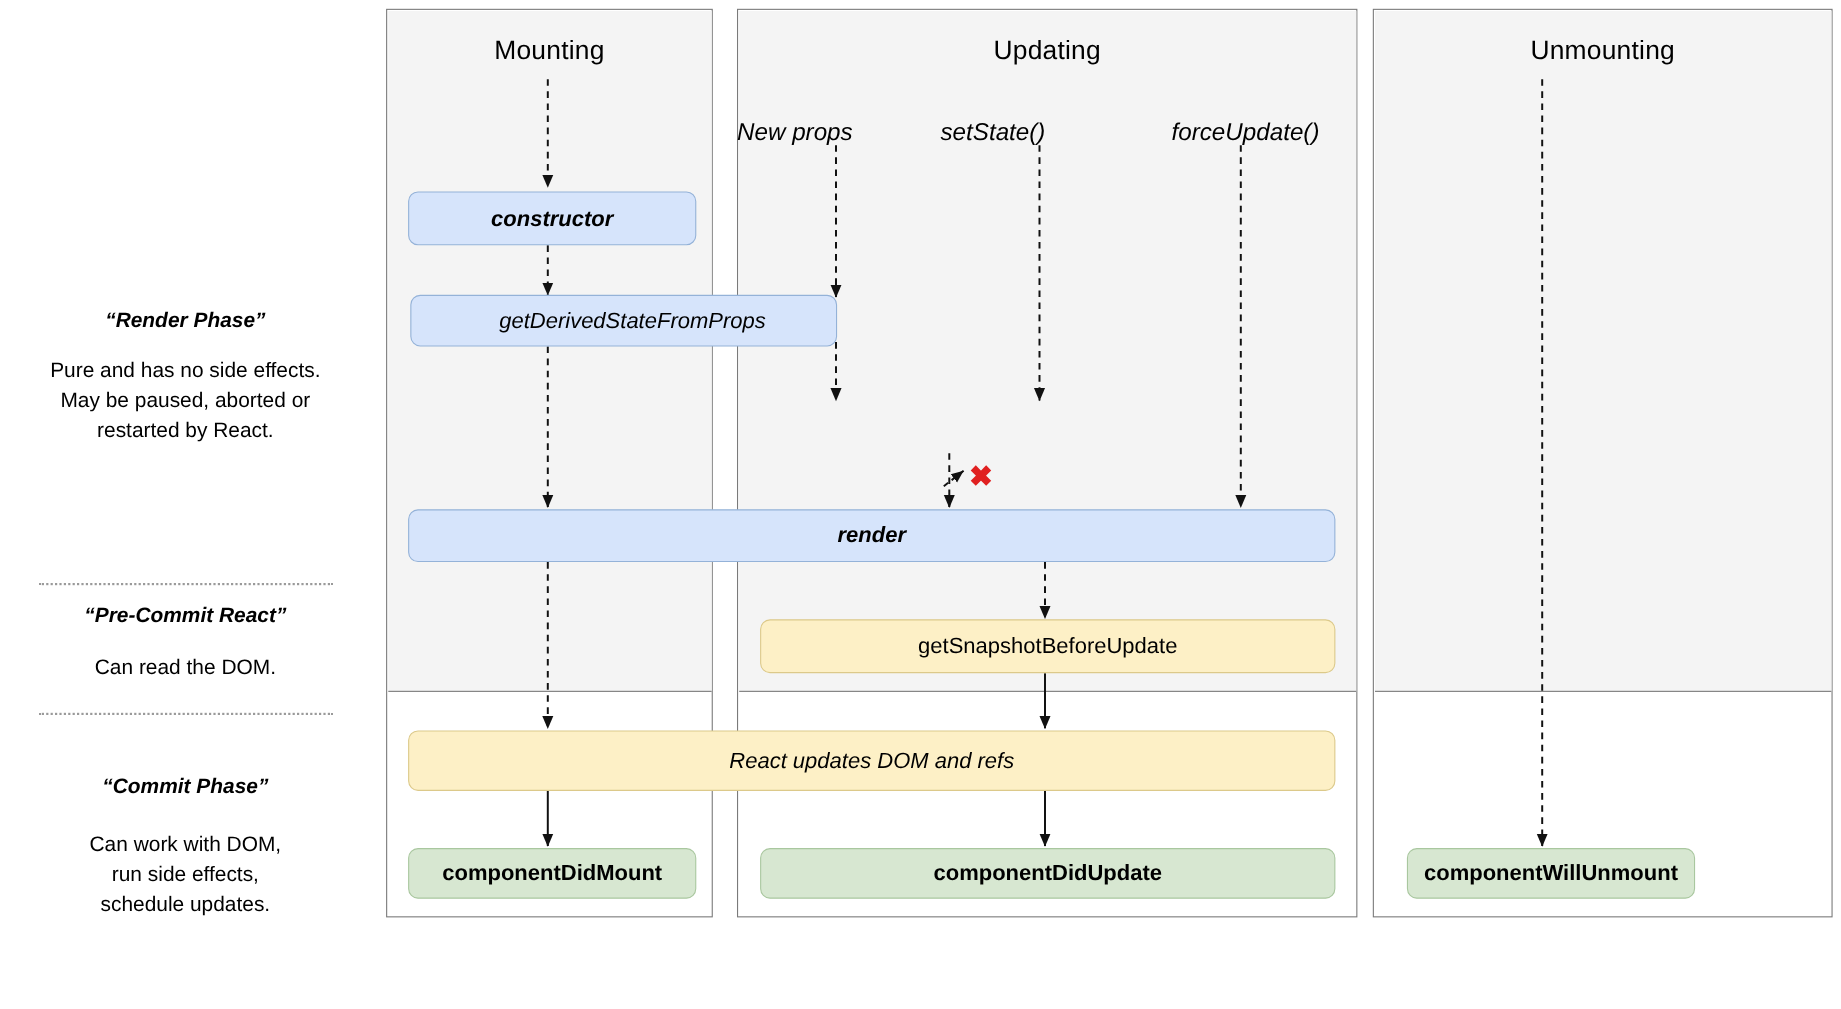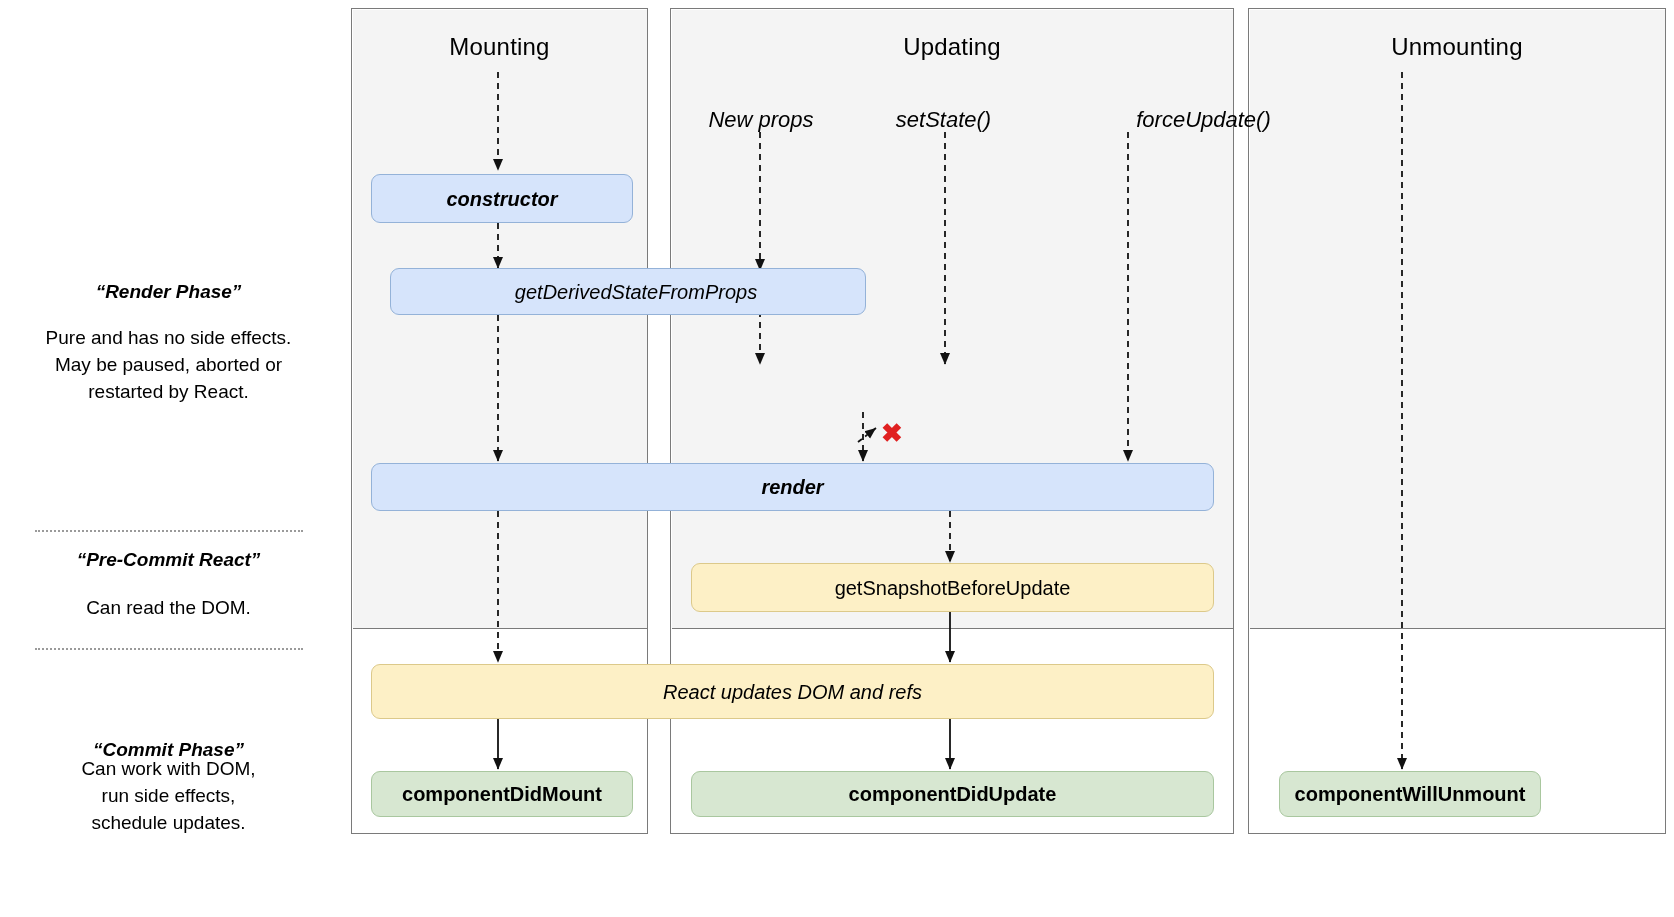--- a/index.html
+++ b/index.html
@@ -75,21 +75,21 @@
   .node.yellow { background: #fdf0c6; border: 1.5px solid #dcc98a; }
   .node.green  { background: #d7e7d1; border: 1.5px solid #a9c79f; }
   .node.bold   { font-weight: bold; }
   .node.italic { font-style: italic; }
 
   
   .trigger {
     font-style: italic;
     font-size: 22px;
     white-space: nowrap;
-    text-align: center;
+    text-align: left;
   }
 
   
   #arrows {
     position: absolute;
     left: 0; top: 0;
     width: 1674px; height: 917px;
     pointer-events: none;
   }
   .x-mark {
@@ -125,21 +125,21 @@
 May be paused, aborted or
 restarted by React.</div>
 
   <div class="abs legend-sep" style="left:35px; top:530px; width:268px;"></div>
 
   <div class="abs legend-title" style="left:0px; top:549px; width:337px;">“Pre-Commit React”</div>
   <div class="abs legend-body" style="left:0px; top:595px; width:337px; white-space:pre-line;">Can read the DOM.</div>
 
   <div class="abs legend-sep" style="left:35px; top:648px; width:268px;"></div>
 
-  <div class="abs legend-title" style="left:0px; top:705px; width:337px;margin-top:34px;">“Commit Phase”</div>
+  <div class="abs legend-title" style="left:0px; top:705px; width:337px;">“Commit Phase”</div>
   <div class="abs legend-body" style="left:0px; top:756px; width:337px; white-space:pre-line;">Can work with DOM,
 run side effects,
 schedule updates.</div>
 
   <svg id="arrows" viewBox="0 0 1674 917">
     <defs>
       <marker id="ah" markerWidth="10" markerHeight="10" refX="6.2" refY="3.2" orient="auto" markerUnits="strokeWidth">
         <path d="M0,0.4 L6.6,3.2 L0,6.0 z" fill="#111111"></path>
       </marker>
       <marker id="ah-sm" markerWidth="10" markerHeight="10" refX="6.2" refY="3.2" orient="auto" markerUnits="strokeWidth">
@@ -170,21 +170,21 @@
 
     <line x1="950" y1="719" x2="950" y2="769" stroke="#111" stroke-width="1.8" marker-end="url(#ah)"></line>
 
     <line x1="1402" y1="72" x2="1402" y2="769" stroke="#111" stroke-width="1.8" stroke-dasharray="6,5" marker-end="url(#ah)"></line>
   </svg>
 
   <div class="abs x-mark" style="left:881px; top:420px; width:26px; color:#e02020;">✖</div>
 
   <div class="abs node blue bold" style="left:371px; top:174px; width:262px; height:49px;">constructor</div>
 
-  <div class="abs node blue" style="left:390px; top:268px; width:476px; height:47px;padding-left:16px;">getDerivedStateFromProps</div>
+  <div class="abs node blue" style="left:373px; top:268px; width:388px; height:47px;padding-left:16px;">getDerivedStateFromProps</div>
 
 
   <div class="abs node blue bold" style="left:371px; top:463px; width:843px; height:48px;">render</div>
 
   <div class="abs node yellow" style="left:691px; top:563px; width:523px; height:49px;">getSnapshotBeforeUpdate</div>
 
   <div class="abs node yellow italic" style="left:371px; top:664px; width:843px; height:55px;">React updates DOM and refs</div>
 
   <div class="abs node green bold" style="left:371px; top:771px; width:262px; height:46px;">componentDidMount</div>
 

